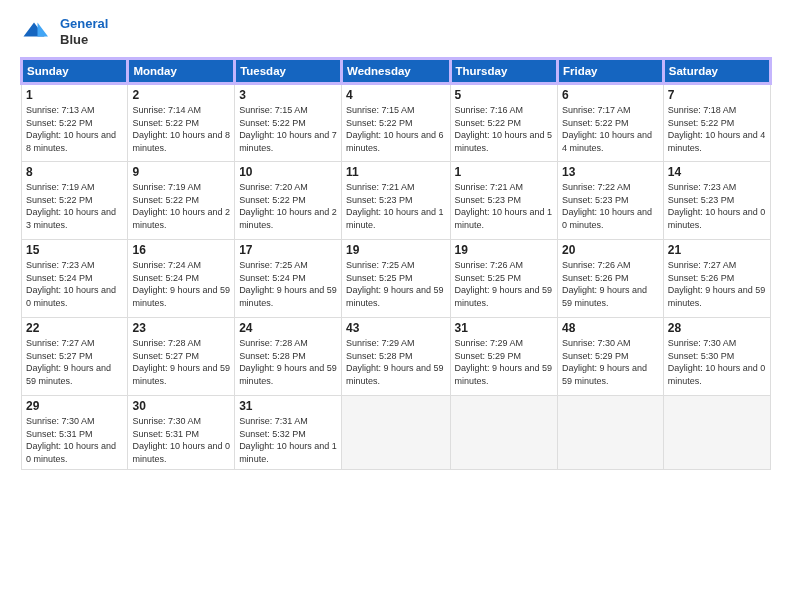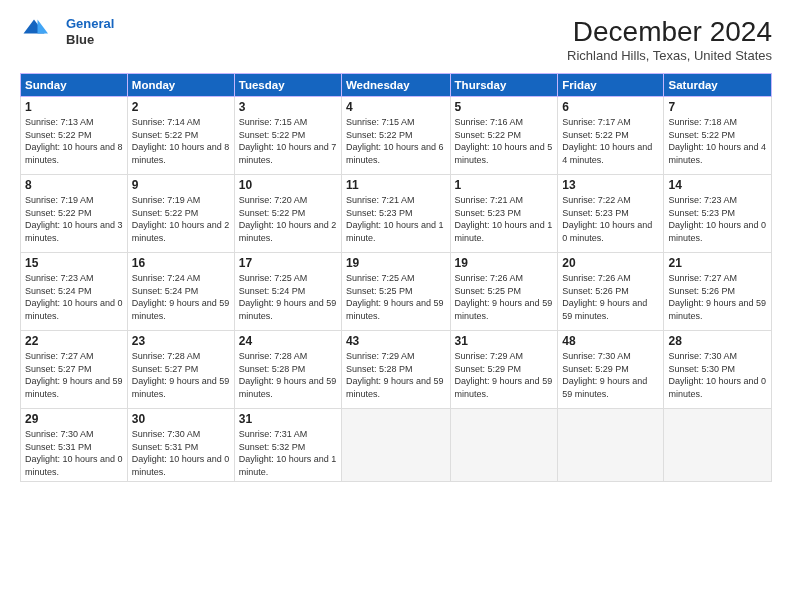--- a/index.html
+++ b/index.html
@@ -17,22 +17,22 @@
       background: #fff;
     }
     .header {
       display: flex;
       align-items: flex-start;
       justify-content: space-between;
       margin-bottom: 10px;
     }
     .logo {
       display: flex;
-      align-items: flex-start;
-      gap: 18px;
+      align-items: flex-end;
+      gap: 12px;
     }
     .logo-text {
       font-size: 13px;
       font-weight: bold;
       color: #333;
       line-height: 1.2;
     }
     .logo-text span {
       color: #1565c0;
     }
@@ -56,21 +56,21 @@
       width: 100%;
       border-collapse: collapse;
     }
     .calendar th {
       background: #1565c0;
       color: #fff;
       font-size: 11.5px;
       font-weight: bold;
       padding: 5px 4px;
       text-align: left;
-      border: 1px solid #c4b5fd;
+      border: 3px solid #c4b5fd;
     }
     .calendar td {
       border: 1px solid #ddd;
       vertical-align: top;
       padding: 3px 4px;
       font-size: 9.5px;
       color: #333;
       width: 112px;
       height: 78px;
       background: #fff;
@@ -101,24 +101,20 @@
   <div class="header">
     <div class="logo">
       <svg class="logo-icon" viewBox="0 0 32 32">
         <polygon points="16,4 28,20 4,20" fill="#1565c0"></polygon>
         <polygon points="20,4 32,20 20,20" fill="#42a5f5"></polygon>
       </svg>
       <div class="logo-text">
         <div><span>General</span></div>
         <div>Blue</div>
       </div>
-    </div>
-    <div class="title-block">
-      <div class="main-title">December 2024</div>
-      <div class="subtitle">Richland Hills, Texas, United States</div>
     </div>
   </div>
 
   <table class="calendar">
     <thead>
       <tr>
         <th>Sunday</th>
         <th>Monday</th>
         <th>Tuesday</th>
         <th>Wednesday</th>

